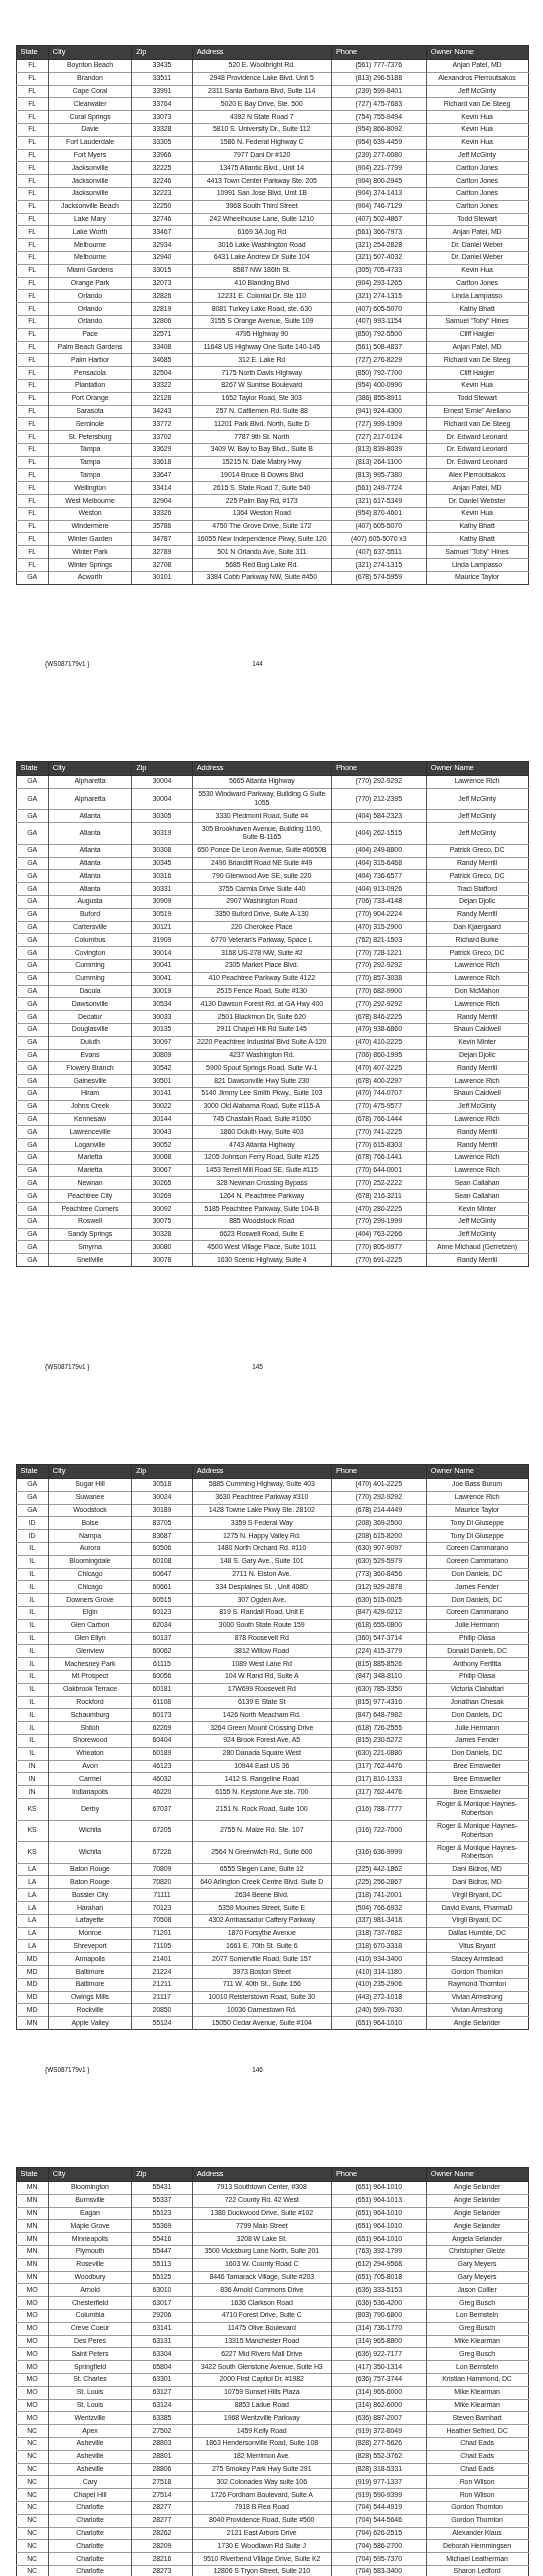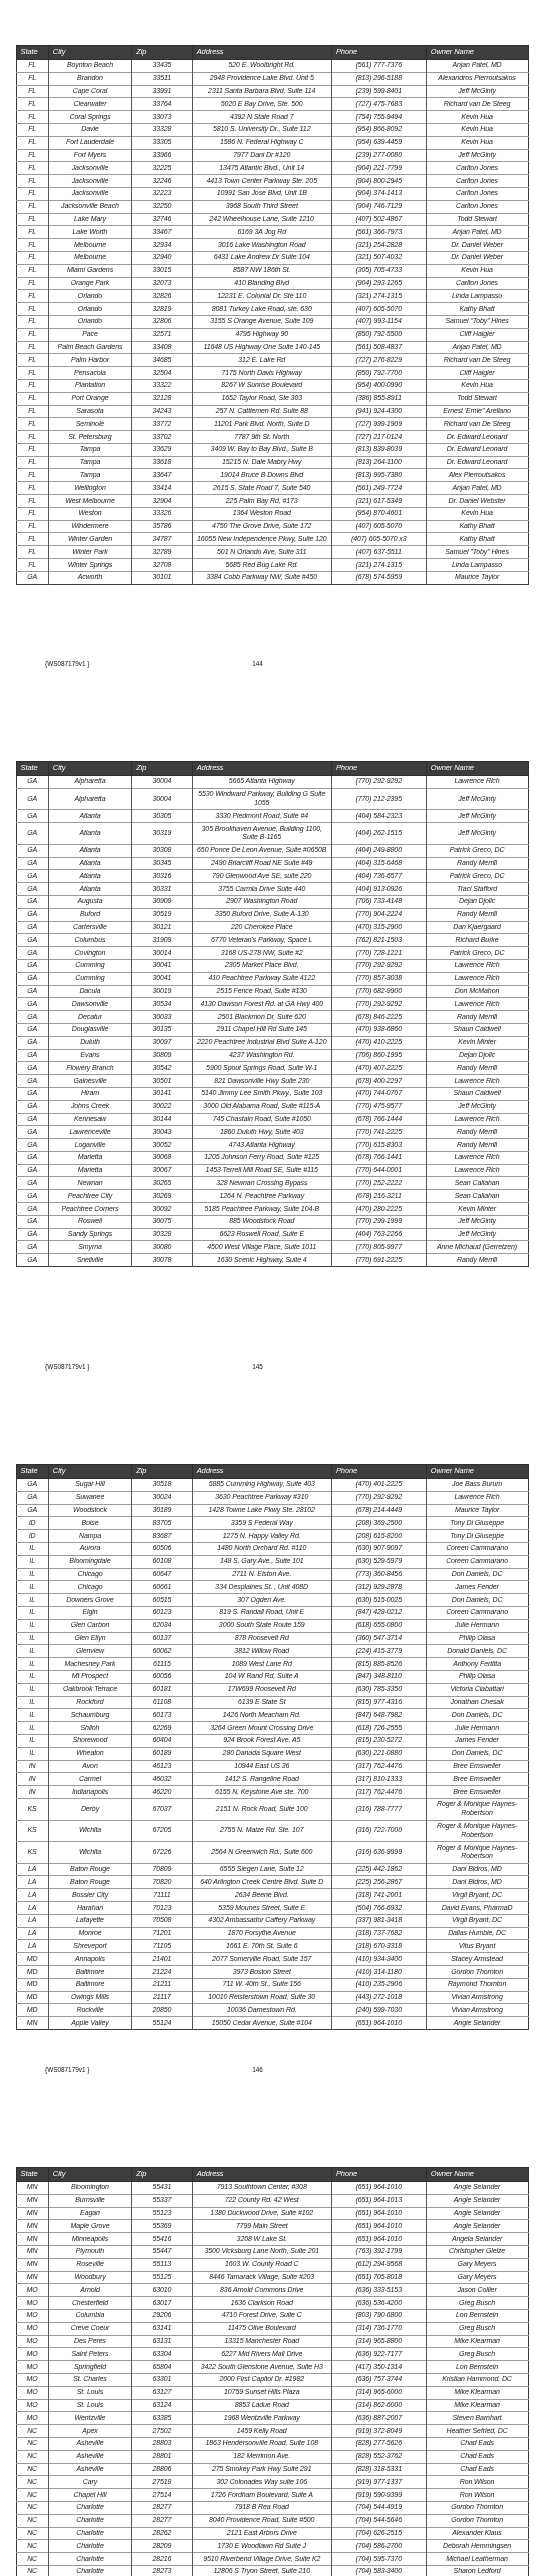--- a/index.html
+++ b/index.html
@@ -25,21 +25,20 @@
     background:var(--page-bg);
   }
   .table-wrap{margin-left:15.5px;width:513px;}
   .page-1 .table-wrap{padding-top:45px;}
   .page-2 .table-wrap,.page-3 .table-wrap,.page-4 .table-wrap{padding-top:58px;}
   table.roster{
     width:513px;
     border-collapse:collapse;
     table-layout:fixed;
     border:1px solid var(--outer-border);
-    font-style:italic;
   }
   table.roster th{
     background:var(--header-bg);
     color:var(--header-text);
     font-size:7.5px;
     font-weight:normal;
     text-align:left;
     padding:2.1px 4.1px;
     line-height:8.8px;
     border:0.5px solid #2e2e2e;

